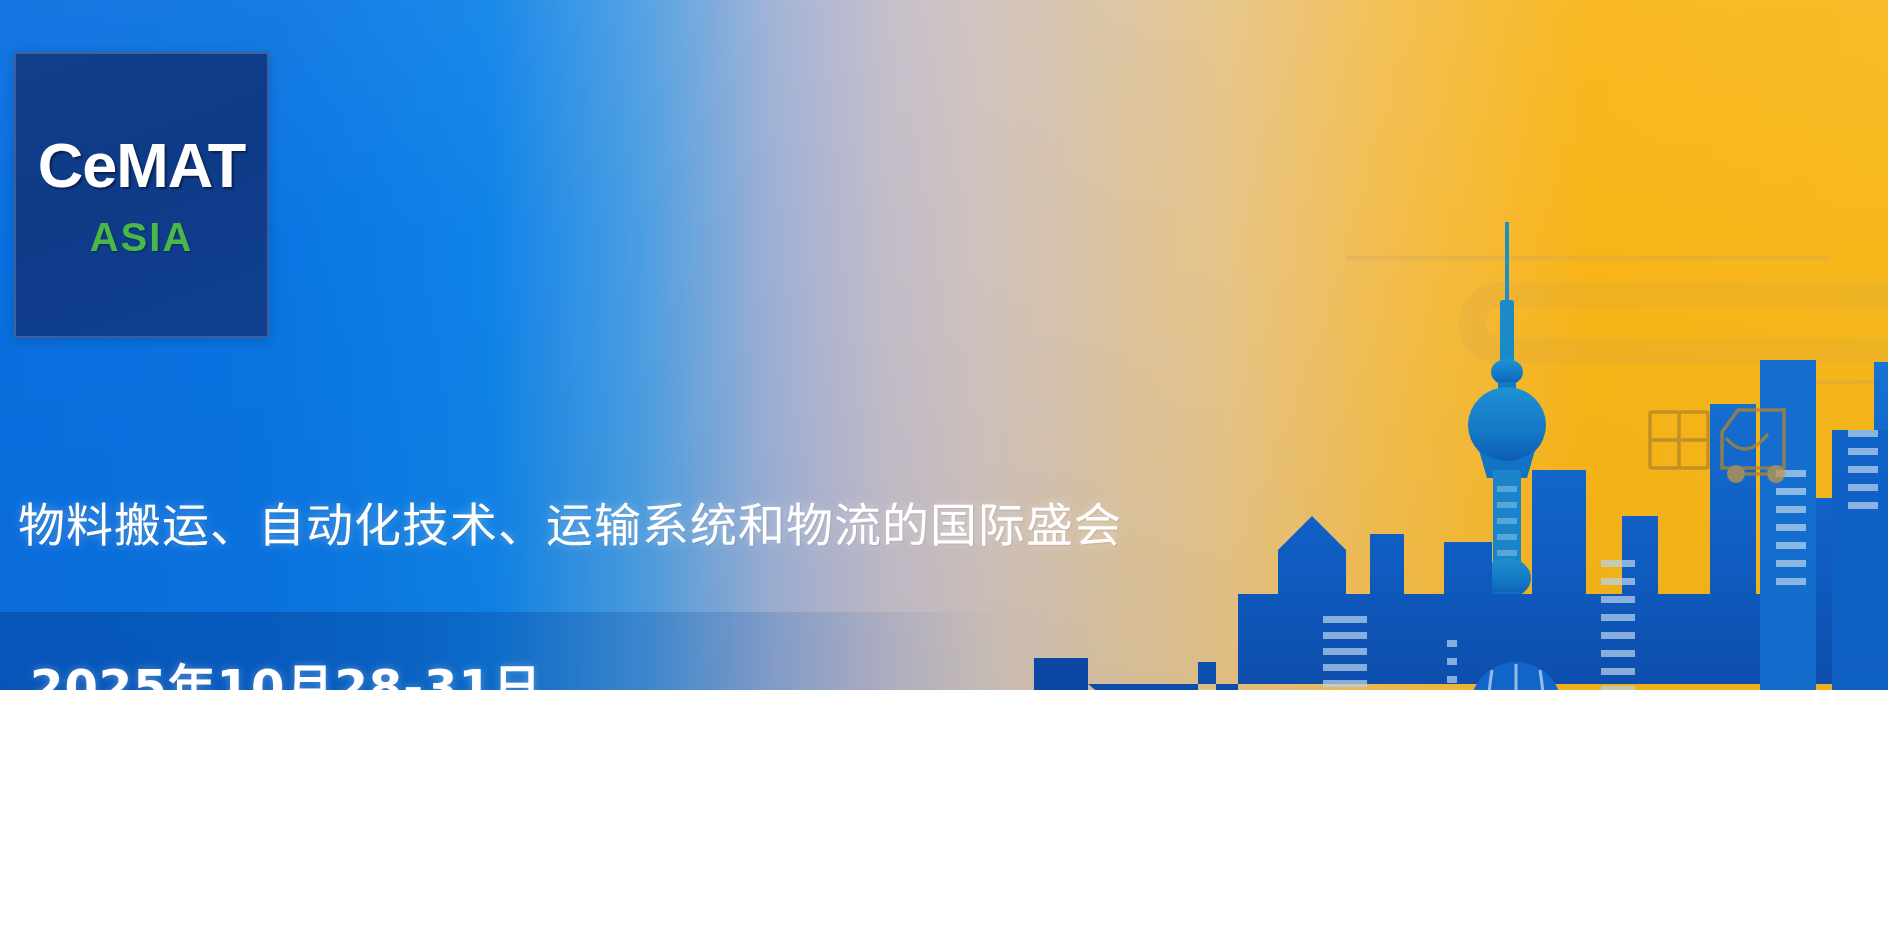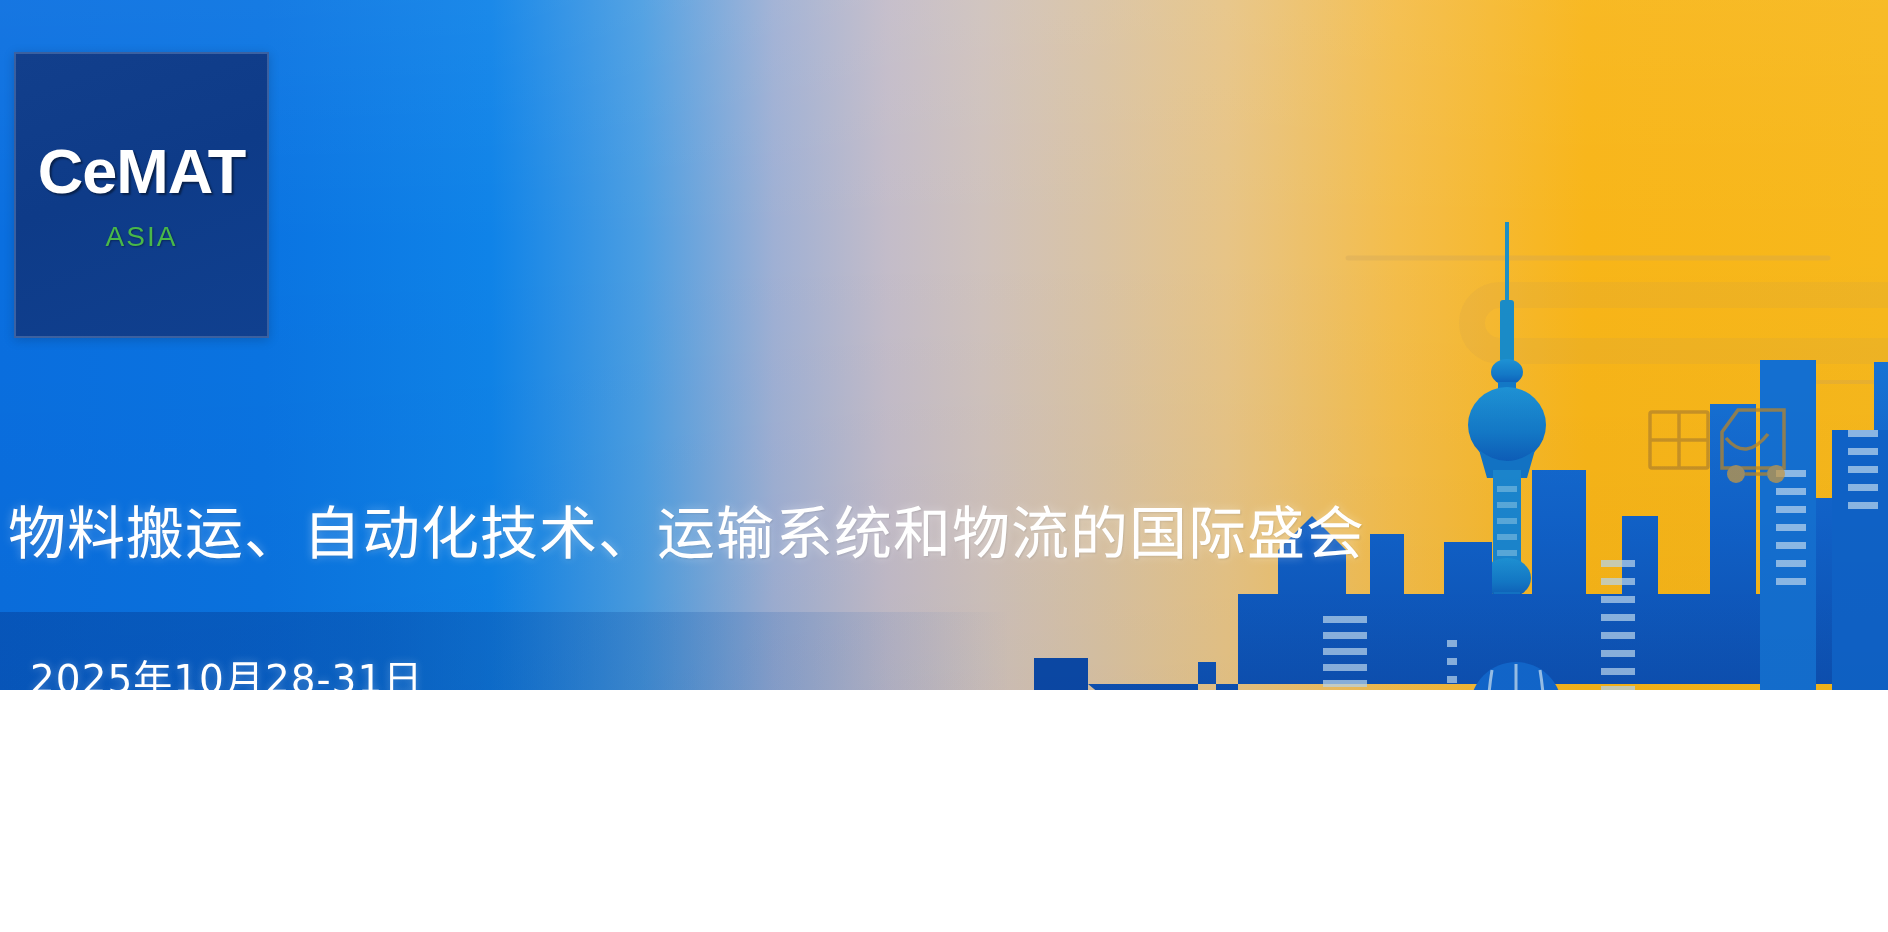--- a/index.html
+++ b/index.html
@@ -58,22 +58,22 @@
     color:#ffffff;
     font-size:63px;
     font-weight:bold;
     letter-spacing:-1px;
     line-height:1;
     text-shadow:2px 2px 2px rgba(0,0,0,.45);
     font-family:"Liberation Sans","DejaVu Sans",sans-serif;
   }
   .logo-asia{
     color:#49b849;
-    font-size:28px;
-    font-weight:normal;
+    font-size:40px;
+    font-weight:bold;
     letter-spacing:2px;
     line-height:1;
     margin-top:14px;
     text-shadow:1px 1px 2px rgba(0,0,0,.35);
   }
 
   
   .headline{
     position:absolute;
     left:320px; top:62px;
@@ -87,40 +87,41 @@
     text-shadow:
        5px 5px 0px rgba(40,40,50,.30),
        3px 3px 0px rgba(60,60,70,.22),
        0 0 2px rgba(255,255,255,.5);
   }
   .headline .l2{display:block;}
 
   
   .subtitle{
     position:absolute;
-    left:8px; top:487px;
-    color:#ffffff;
-    font-size:58px;
+    left:18px; top:487px;
+    color:#ffffff;
+    font-size:47px;
     font-weight:500;
     letter-spacing:1px;
     white-space:nowrap;
     font-family:"DejaVu Sans","Liberation Sans",sans-serif;
     text-shadow:0 0 10px rgba(255,255,255,.35), 1px 1px 2px rgba(0,0,0,.12);
   }
 
   
   .date-line{
     position:absolute;
     left:30px; top:648px;
     color:#ffffff;
-    font-size:39px;
+    font-size:48px;
     letter-spacing:1px;
     white-space:nowrap;
     font-family:"DejaVu Sans","Liberation Sans",sans-serif;
     text-shadow:0 0 8px rgba(255,255,255,.30);
+    font-weight:bold;
   }
   .venue-line{
     position:absolute;
     left:28px; top:718px;
     color:#ffffff;
     font-size:58px;
     letter-spacing:2px;
     white-space:nowrap;
     font-family:"DejaVu Sans","Liberation Sans",sans-serif;
     text-shadow:0 0 8px rgba(255,255,255,.28);

